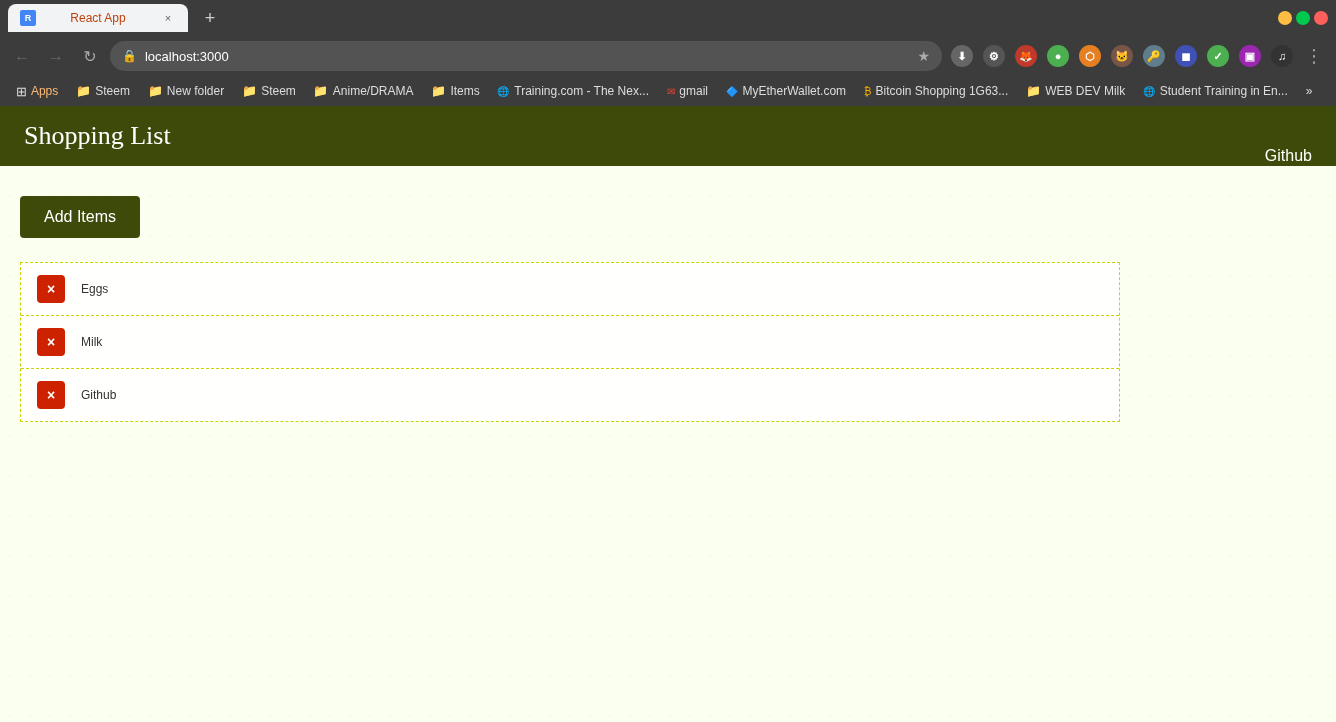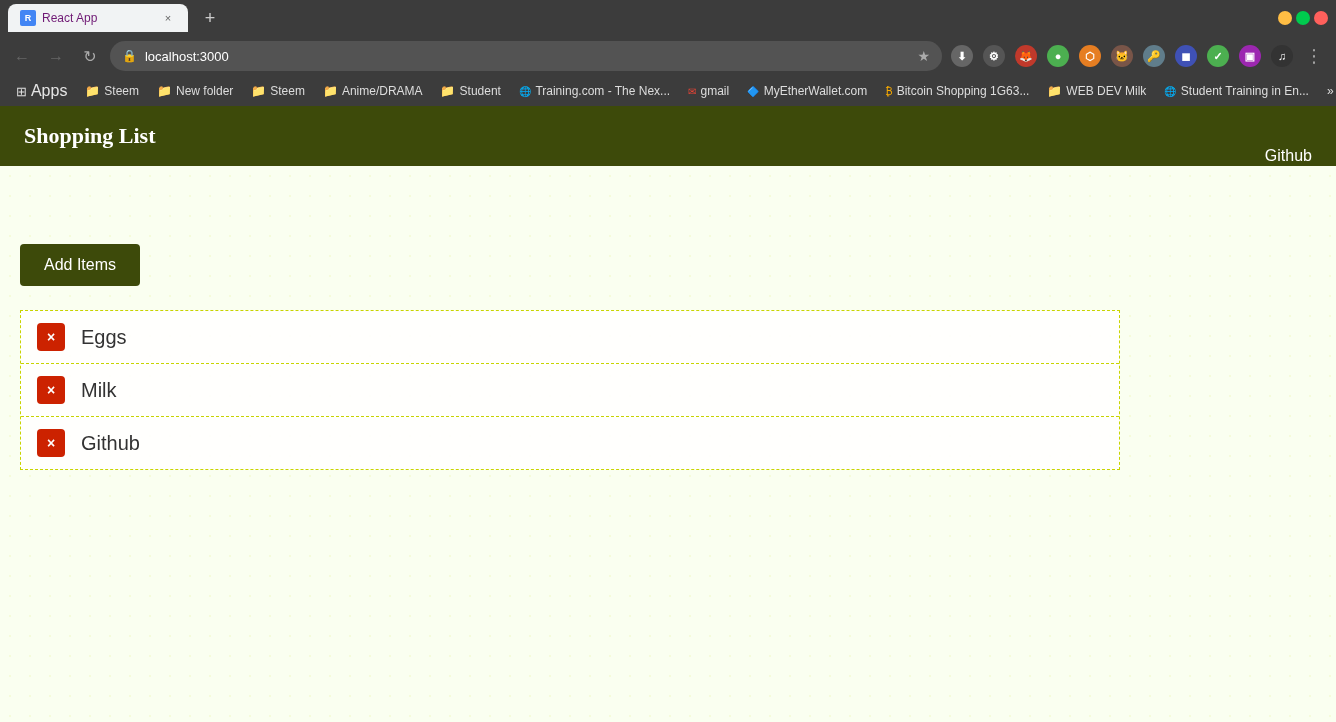--- a/index.html
+++ b/index.html
@@ -39,24 +39,25 @@
       height: 16px;
       background: #4285f4;
       border-radius: 2px;
       display: flex; align-items: center; justify-content: center;
       color: white; font-size: 9px; font-weight: bold;
     }
 
     .tab-title {
       flex: 1;
       font-size: 12px;
-      color: #701a75;
+      color: #c2410c;
       white-space: nowrap;
       overflow: hidden;
       text-overflow: ellipsis;
+      text-align: center;
     }
 
     .tab-close {
       width: 16px; height: 16px;
       display: flex; align-items: center; justify-content: center;
       border-radius: 50%;
       font-size: 11px;
       color: #666;
       cursor: pointer;
     }
@@ -168,21 +169,21 @@
       padding: 0 8px;
       height: 24px;
       border-radius: 4px;
       cursor: pointer;
       gap: 4px;
       white-space: nowrap;
       font-size: 12px;
       color: #ddd;
     }
 
-    .bm-apps { color: #e5e5e5; font-size: 16px; }
+    .bm-apps { color: #fdba74; font-size: 12px; }
 
     
     .page-content {
       background: #fafff0;
       background-image: radial-gradient(circle, #d4e84a22 1px, transparent 1px);
       background-size: 20px 20px;
       width: 100%;
       height: calc(722px - 106px);
       position: relative;
     }
@@ -191,36 +192,35 @@
       background: #3d4a0a;
       display: flex;
       align-items: center;
       justify-content: space-between;
       padding: 0 24px;
       height: 60px;
     }
 
     .app-title {
       color: #fff;
-      font-size: 22px;
-      font-weight: bold;
+      font-size: 26px;
+      font-weight: normal;
       font-family: Georgia, serif;
     }
 
     .github-link {
       color: #fff;
       font-size: 16px;
       text-decoration: none;
       cursor: pointer;
       margin-top: 40px;
     }
 
     .page-body {
       padding: 30px 20px;
-      margin-top: 48px;
     }
 
     .add-items-btn {
       background: #3d4a0a;
       color: #fff;
       border: none;
       padding: 12px 24px;
       font-size: 16px;
       cursor: pointer;
       border-radius: 4px;
@@ -253,21 +253,21 @@
       font-size: 14px;
       cursor: pointer;
       display: flex;
       align-items: center;
       justify-content: center;
       font-weight: bold;
       flex-shrink: 0;
     }
 
     .item-name {
-      font-size: 20px;
+      font-size: 12px;
       color: #333;
     }
   </style>
 </head>
 <body>
 
 <div class="browser-chrome">
 
   <div class="title-bar">
     <div class="tab">
@@ -359,21 +359,21 @@
     <div class="bookmark-item">
       <span style="color:#f9ab00;font-size:12px;">📁</span>
       <span>Steem</span>
     </div>
     <div class="bookmark-item">
       <span style="color:#f9ab00;font-size:12px;">📁</span>
       <span>Anime/DRAMA</span>
     </div>
     <div class="bookmark-item">
       <span style="color:#f9ab00;font-size:12px;">📁</span>
-      <span>Student</span>
+      <span>Items</span>
     </div>
     <div class="bookmark-item">
       <span style="color:#4285f4;font-size:10px;">🌐</span>
       <span>Training.com - The Nex...</span>
     </div>
     <div class="bookmark-item">
       <span style="color:#ea4335;font-size:10px;">✉</span>
       <span>gmail</span>
     </div>
     <div class="bookmark-item">

